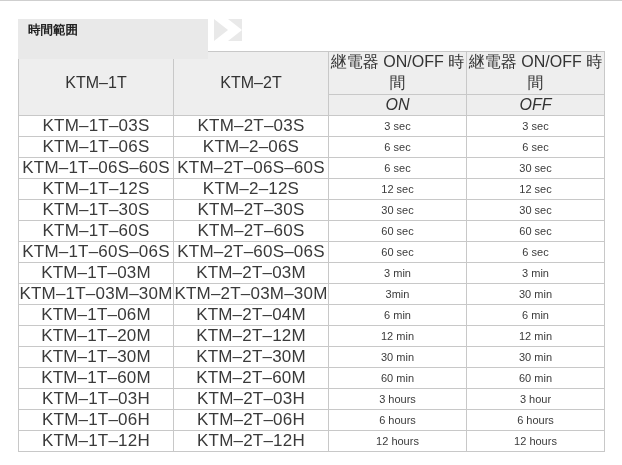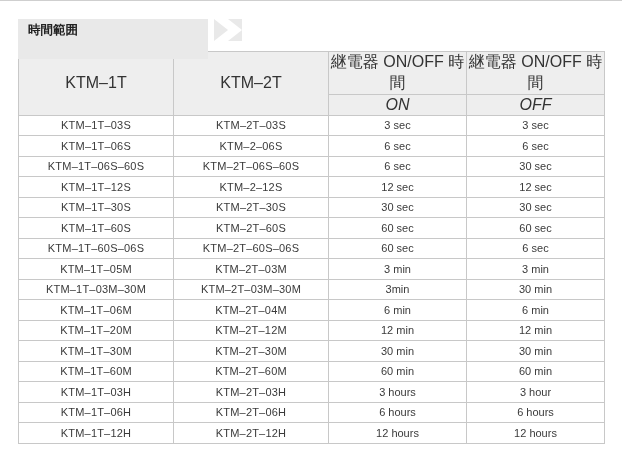--- a/index.html
+++ b/index.html
@@ -114,21 +114,21 @@
   .head-sub {
     font-size: 11px;
     background: #eeeeee;
     font-style: italic;
   }
   tbody td {
     background: #ffffff;
     font-size: 11px;
   }
   .cell-model {
-    font-size: 11px;
+    font-size: 17px;
     letter-spacing: 0.2px;
   }
 </style>
 </head>
 <body>
 
 <div class="page">
 
   <div class="header-rule"></div>
 
@@ -197,21 +197,21 @@
           <td>60 sec</td>
           <td>60 sec</td>
         </tr>
         <tr>
           <td class="cell-model">KTM–1T–60S–06S</td>
           <td class="cell-model">KTM–2T–60S–06S</td>
           <td>60 sec</td>
           <td>6 sec</td>
         </tr>
         <tr>
-          <td class="cell-model">KTM–1T–05M</td>
+          <td class="cell-model">KTM–1T–03M</td>
           <td class="cell-model">KTM–2T–03M</td>
           <td>3 min</td>
           <td>3 min</td>
         </tr>
         <tr>
           <td class="cell-model">KTM–1T–03M–30M</td>
           <td class="cell-model">KTM–2T–03M–30M</td>
           <td>3min</td>
           <td>30 min</td>
         </tr>

